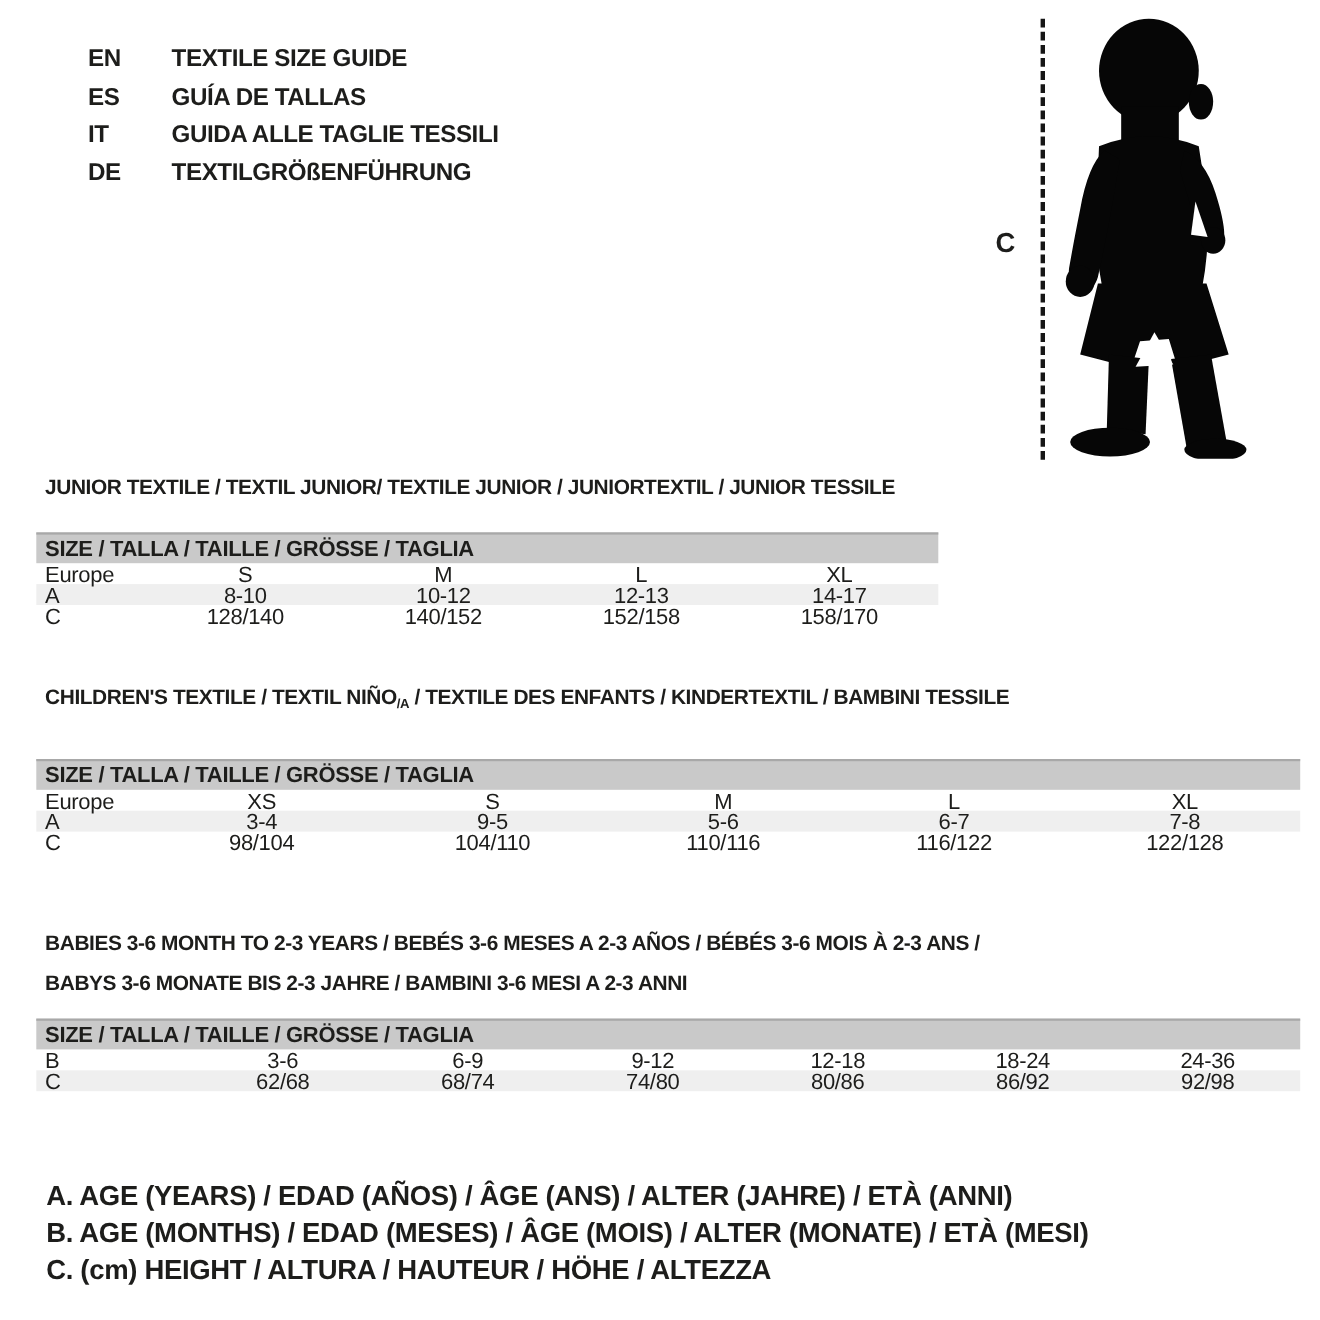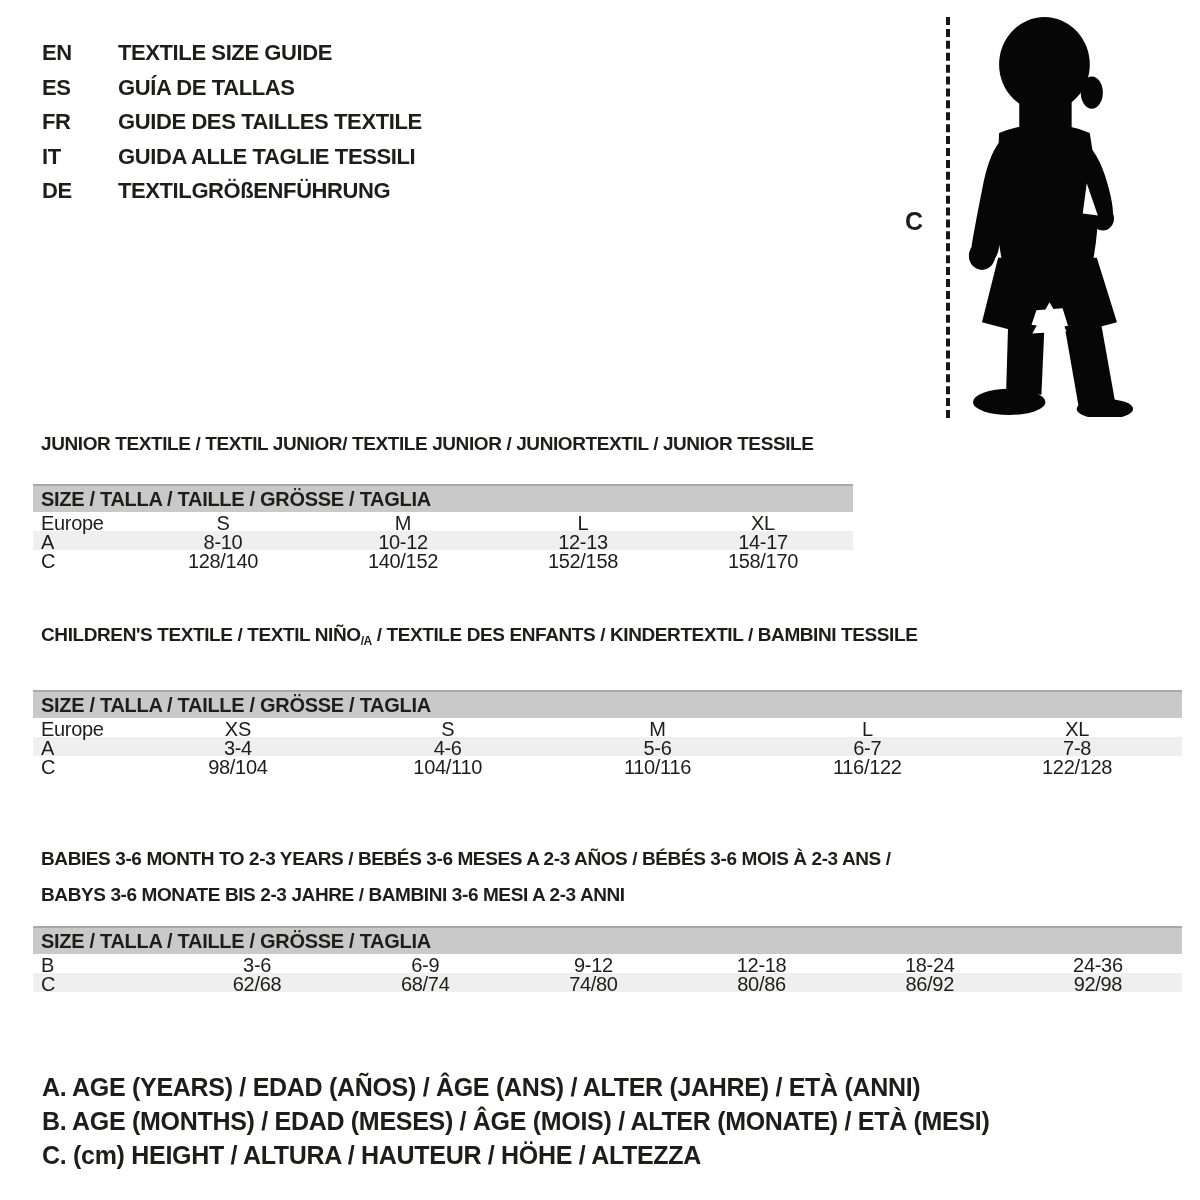--- a/index.html
+++ b/index.html
@@ -9,21 +9,21 @@
     --stripe:#efefef;
     --silhouette:#060606;
   }
   html,body{margin:0;padding:0;background:#fff;}
   .page{
     position:relative;width:1200px;height:1200px;background:#ffffff;overflow:hidden;
     font-family:"Liberation Sans","DejaVu Sans",sans-serif;color:var(--text);
   }
   
   .langs{position:absolute;left:42px;top:36px;}
-  .lang-row{display:flex;height:34.5px;align-items:center;font-size:22px;font-weight:bold;letter-spacing:-0.4px;}
+  .lang-row{display:flex;height:34.5px;align-items:center;font-size:22px;font-weight:bold;letter-spacing:-0.4px;margin-left:38px;}
   .lang-code{width:76px;flex:0 0 76px;}
   
   .measure-line{position:absolute;left:946px;top:17px;height:401px;width:0;border-left:4px dashed #161616;}
   .measure-label{position:absolute;left:905px;top:207px;font-size:25px;font-weight:bold;}
   .toddler{position:absolute;left:963px;top:14px;}
   
   .sec-title{position:absolute;left:41px;font-size:19px;font-weight:bold;letter-spacing:-0.4px;white-space:nowrap;}
   .sub{font-size:12px;vertical-align:-4px;font-weight:bold;}
   
   .tbl{position:absolute;left:33px;}
@@ -47,24 +47,20 @@
 <div class="page">
 
   <div class="langs">
     <div class="lang-row">
       <span class="lang-code">EN</span>
       <span class="lang-label">TEXTILE SIZE GUIDE</span>
     </div>
     <div class="lang-row">
       <span class="lang-code">ES</span>
       <span class="lang-label">GUÍA DE TALLAS</span>
-    </div>
-    <div class="lang-row">
-      <span class="lang-code">FR</span>
-      <span class="lang-label">GUIDE DES TAILLES TEXTILE</span>
     </div>
     <div class="lang-row">
       <span class="lang-code">IT</span>
       <span class="lang-label">GUIDA ALLE TAGLIE TESSILI</span>
     </div>
     <div class="lang-row">
       <span class="lang-code">DE</span>
       <span class="lang-label">TEXTILGRÖßENFÜHRUNG</span>
     </div>
   </div>
@@ -126,21 +122,21 @@
       <span class="cell first">Europe</span>
       <span class="cell">XS</span>
       <span class="cell">S</span>
       <span class="cell">M</span>
       <span class="cell">L</span>
       <span class="cell">XL</span>
     </div>
     <div class="trow stripe">
       <span class="cell first">A</span>
       <span class="cell">3-4</span>
-      <span class="cell">4-6</span>
+      <span class="cell">9-5</span>
       <span class="cell">5-6</span>
       <span class="cell">6-7</span>
       <span class="cell">7-8</span>
     </div>
     <div class="trow">
       <span class="cell first">C</span>
       <span class="cell">98/104</span>
       <span class="cell">104/110</span>
       <span class="cell">110/116</span>
       <span class="cell">116/122</span>

